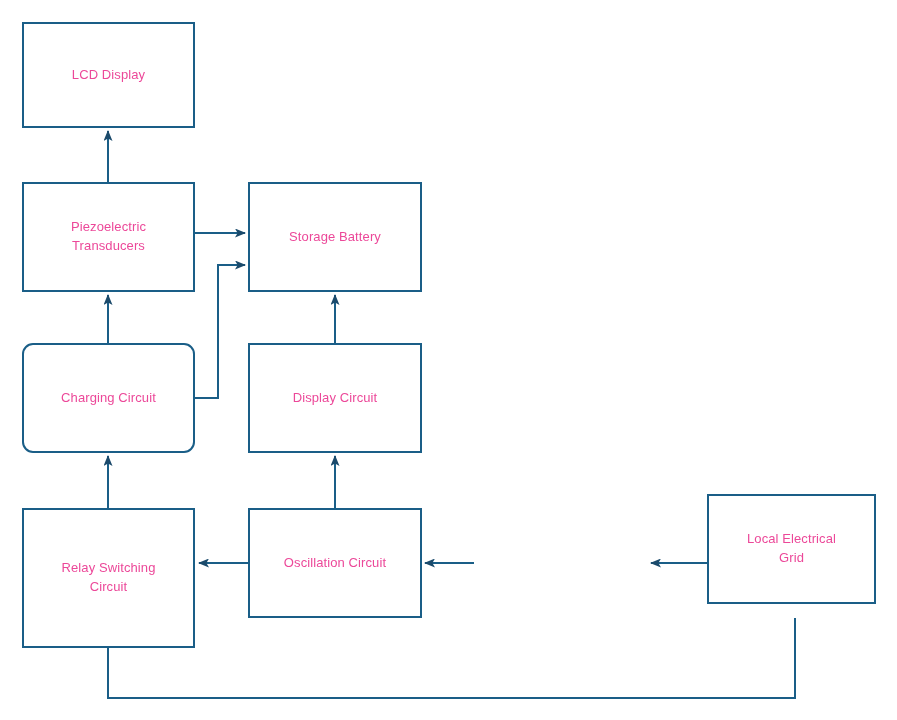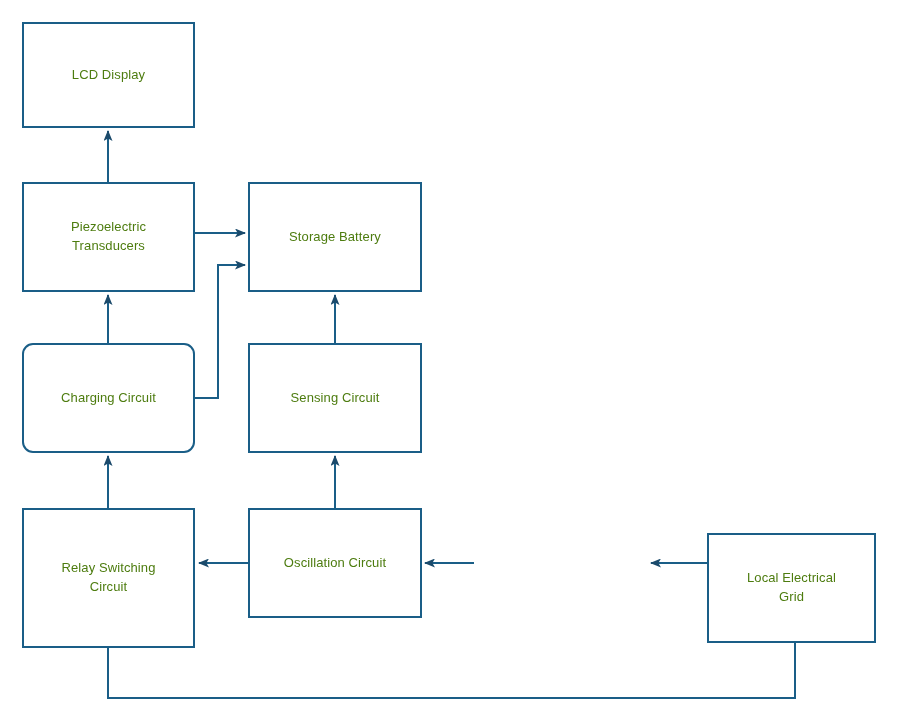--- a/index.html
+++ b/index.html
@@ -27,21 +27,21 @@
     position: absolute;
     box-sizing: border-box;
     border: 2px solid #1a5e87;
     background: #ffffff;
     display: flex;
     align-items: center;
     justify-content: center;
     text-align: center;
   }
   .node-label {
-    color: #4d7c0f;
+    color: #ec4899;
     font-size: 13px;
     line-height: 1.45;
     font-family: "Liberation Sans", sans-serif;
     letter-spacing: 0.1px;
     white-space: pre-line;
     padding: 0 6px;
   }
 </style>
 </head>
 <body>
@@ -93,31 +93,31 @@
 
   <div class="node-box" style="left:248px; top:182px; width:174px; height:110px;">
     <span class="node-label">Storage Battery</span>
   </div>
 
   <div class="node-box" style="left:22px; top:343px; width:173px; height:110px;border-radius:11px;">
     <span class="node-label">Charging Circuit</span>
   </div>
 
   <div class="node-box" style="left:248px; top:343px; width:174px; height:110px;">
-    <span class="node-label">Sensing Circuit</span>
+    <span class="node-label">Display Circuit</span>
   </div>
 
   <div class="node-box" style="left:22px; top:508px; width:173px; height:140px;">
     <span class="node-label">Relay Switching
 Circuit</span>
   </div>
 
   <div class="node-box" style="left:248px; top:508px; width:174px; height:110px;">
     <span class="node-label">Oscillation Circuit</span>
   </div>
 
 
-  <div class="node-box" style="left:707px; top:533px; width:169px; height:110px;">
+  <div class="node-box" style="left:707px; top:494px; width:169px; height:110px;">
     <span class="node-label">Local Electrical
 Grid</span>
   </div>
 
 </div>
 
 </body></html>

